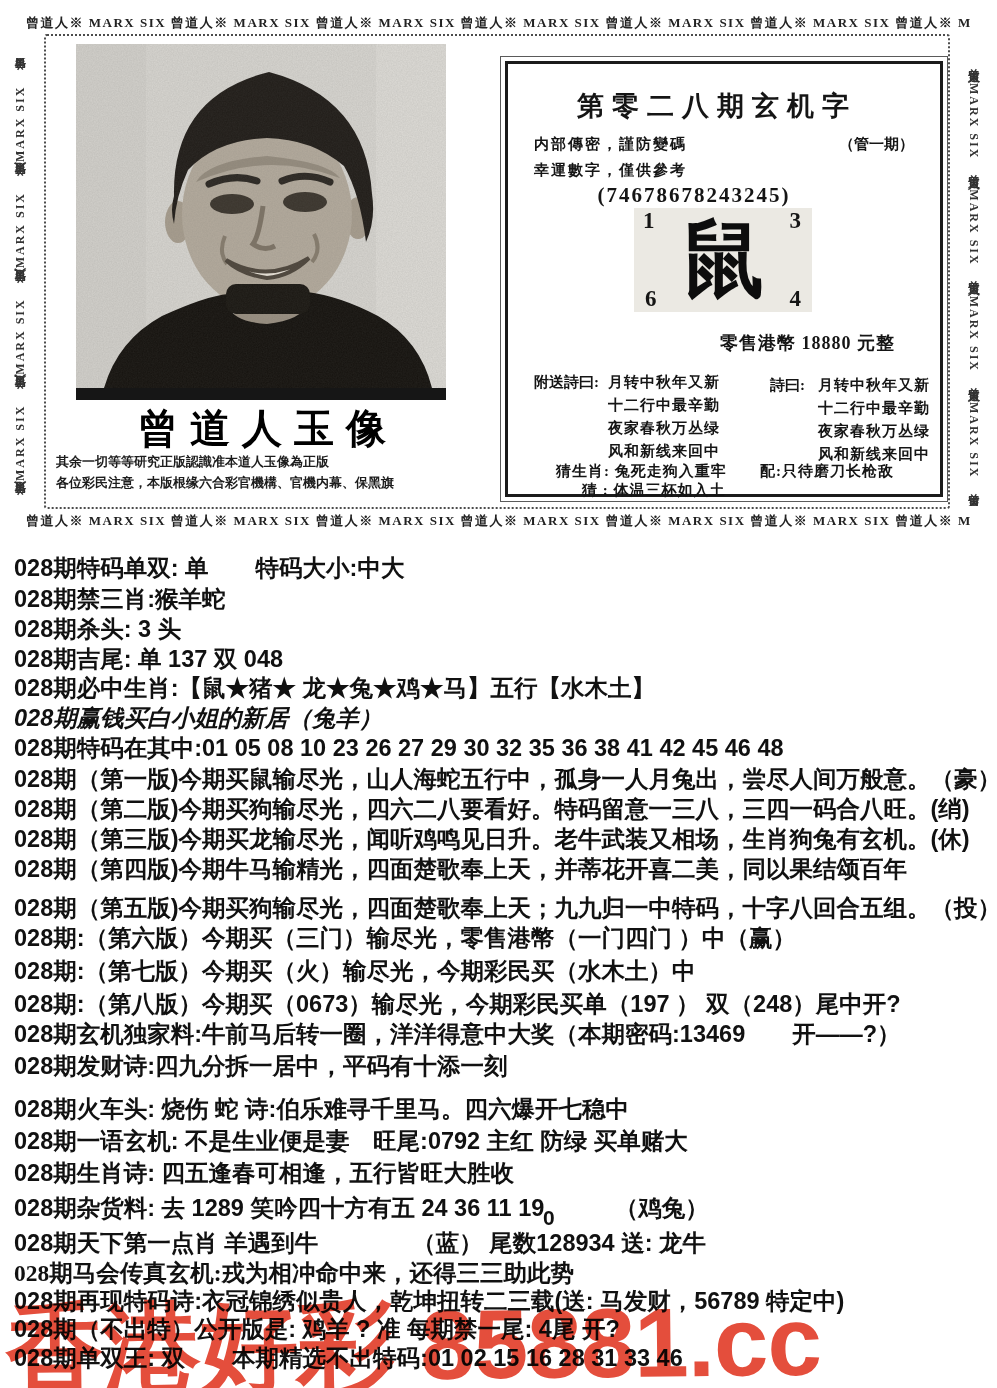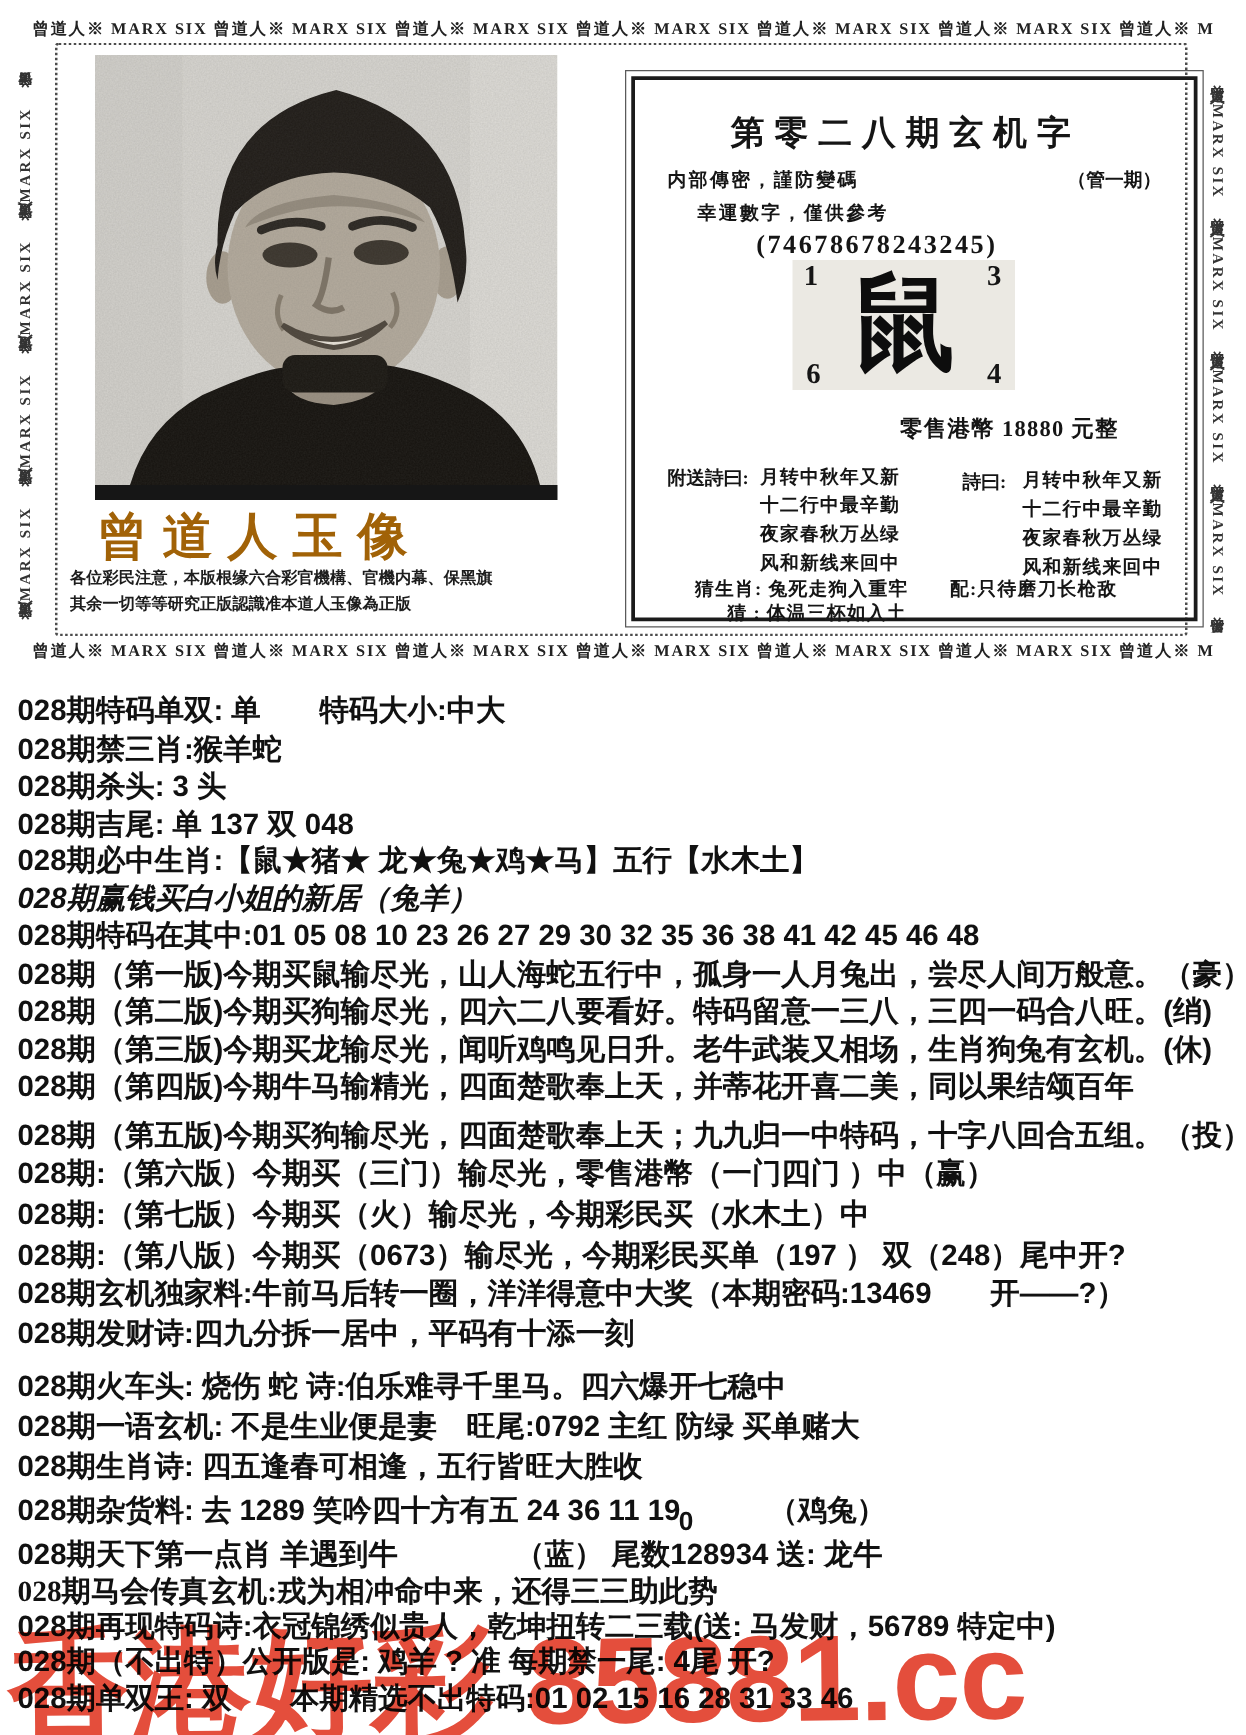--- a/index.html
+++ b/index.html
@@ -17,36 +17,36 @@
         font-size:12px;letter-spacing:2px;color:#333;}
   .rail.left{left:12px;transform:rotate(180deg);}
   .rail.right{left:964px;}
   .frame{position:absolute;left:44px;top:34px;width:902px;height:471px;
          border:2px dotted #4c4c4c;border-radius:3px;}
 
   
   .photo{position:absolute;left:76px;top:44px;width:370px;height:344px;overflow:hidden;}
   .photo svg{display:block;width:100%;height:100%;}
   .photo-bar{position:absolute;left:76px;top:388px;width:370px;height:12px;background:#161616;}
-  .caption{position:absolute;left:78px;top:401px;width:380px;text-align:left;
+  .caption{position:absolute;left:78px;top:401px;width:380px;text-align:center;
            font-family:"Liberation Serif",serif;font-weight:bold;font-size:40px;
-           letter-spacing:12px;color:#a16207;}
+           letter-spacing:12px;color:#000000;}
   .notes{position:absolute;left:56px;top:451px;width:424px;
          font-family:"Liberation Serif",serif;font-weight:600;font-size:13px;
          line-height:21px;color:#1d1d1d;}
 
   
-  .mbox{position:absolute;left:500px;top:56px;width:446px;height:444px;border:1px solid #5a5a5a;padding-left:15px;}
+  .mbox{position:absolute;left:500px;top:56px;width:446px;height:444px;border:1px solid #5a5a5a;}
   .mbox-inner{position:absolute;inset:4px;border:3px solid #1b1b1b;
               font-family:"Liberation Serif",serif;color:#151515;}
   .m-title{position:absolute;left:0;right:14px;top:24px;text-align:center;
            font-weight:bold;font-size:27px;letter-spacing:8px;}
   .m-line1{position:absolute;left:26px;top:71px;font-weight:bold;font-size:15px;letter-spacing:2px;}
   .m-manage{position:absolute;right:26px;top:71px;font-weight:bold;font-size:15px;}
-  .m-line2{position:absolute;left:26px;top:97px;font-weight:bold;font-size:15px;letter-spacing:2px;margin-left:24px;}
+  .m-line2{position:absolute;left:26px;top:97px;font-weight:bold;font-size:15px;letter-spacing:2px;}
   .m-code{position:absolute;left:0;right:60px;top:119px;text-align:center;
           font-weight:bold;font-size:21px;letter-spacing:2px;}
   .m-square{position:absolute;left:126px;top:144px;width:178px;height:104px;background:#ebe9e3;}
   .m-num{position:absolute;font-weight:bold;font-size:23px;}
   .m-num.tl{left:9px;top:0px;}  .m-num.tr{right:11px;top:0px;}
   .m-num.bl{left:11px;bottom:0px;} .m-num.br{right:11px;bottom:0px;}
   .m-zodiac{position:absolute;inset:0;display:flex;align-items:center;justify-content:center;
             font-weight:bold;font-size:84px;line-height:1;color:#0d0d0d;}
   .m-price{position:absolute;left:212px;top:267px;font-weight:bold;font-size:18px;letter-spacing:1px;}
   .m-poem-label{position:absolute;font-weight:bold;font-size:15px;}
@@ -102,22 +102,22 @@
       <path d="M169,250 Q191,260 215,248" stroke="#8e8375" stroke-width="4" fill="none"></path>
       <path d="M158,252 L158,284 Q191,298 225,282 L225,250 Q191,270 158,252Z" fill="#9a9082"></path>
       <path d="M28,344 Q42,296 86,272 Q130,252 152,250 L152,262 Q158,278 191,280 Q226,276 231,260 L231,248 Q264,252 302,272 Q344,296 356,344 Z" fill="#15120e"></path>
       <rect x="150" y="240" width="84" height="30" rx="10" fill="#1a1712"></rect>
       <rect width="370" height="344" filter="url(#grain)" opacity="0.33"></rect>
     </svg>
   </div>
   <div class="photo-bar"></div>
   <div class="caption">曾道人玉像</div>
   <div class="notes">
+    <div>其余一切等等研究正版認識准本道人玉像為正版</div>
     <div>各位彩民注意，本版根缘六合彩官機構、官機内幕、保黑旗</div>
-    <div>其余一切等等研究正版認識准本道人玉像為正版</div>
   </div>
 
   <div class="mbox">
     <div class="mbox-inner">
       <div class="m-title">第零二八期玄机字</div>
       <div class="m-line1">内部傳密，謹防變碼</div>
       <div class="m-manage">（管一期）</div>
       <div class="m-line2">幸運數字，僅供參考</div>
       <div class="m-code">(74678678243245)</div>
       <div class="m-square">

